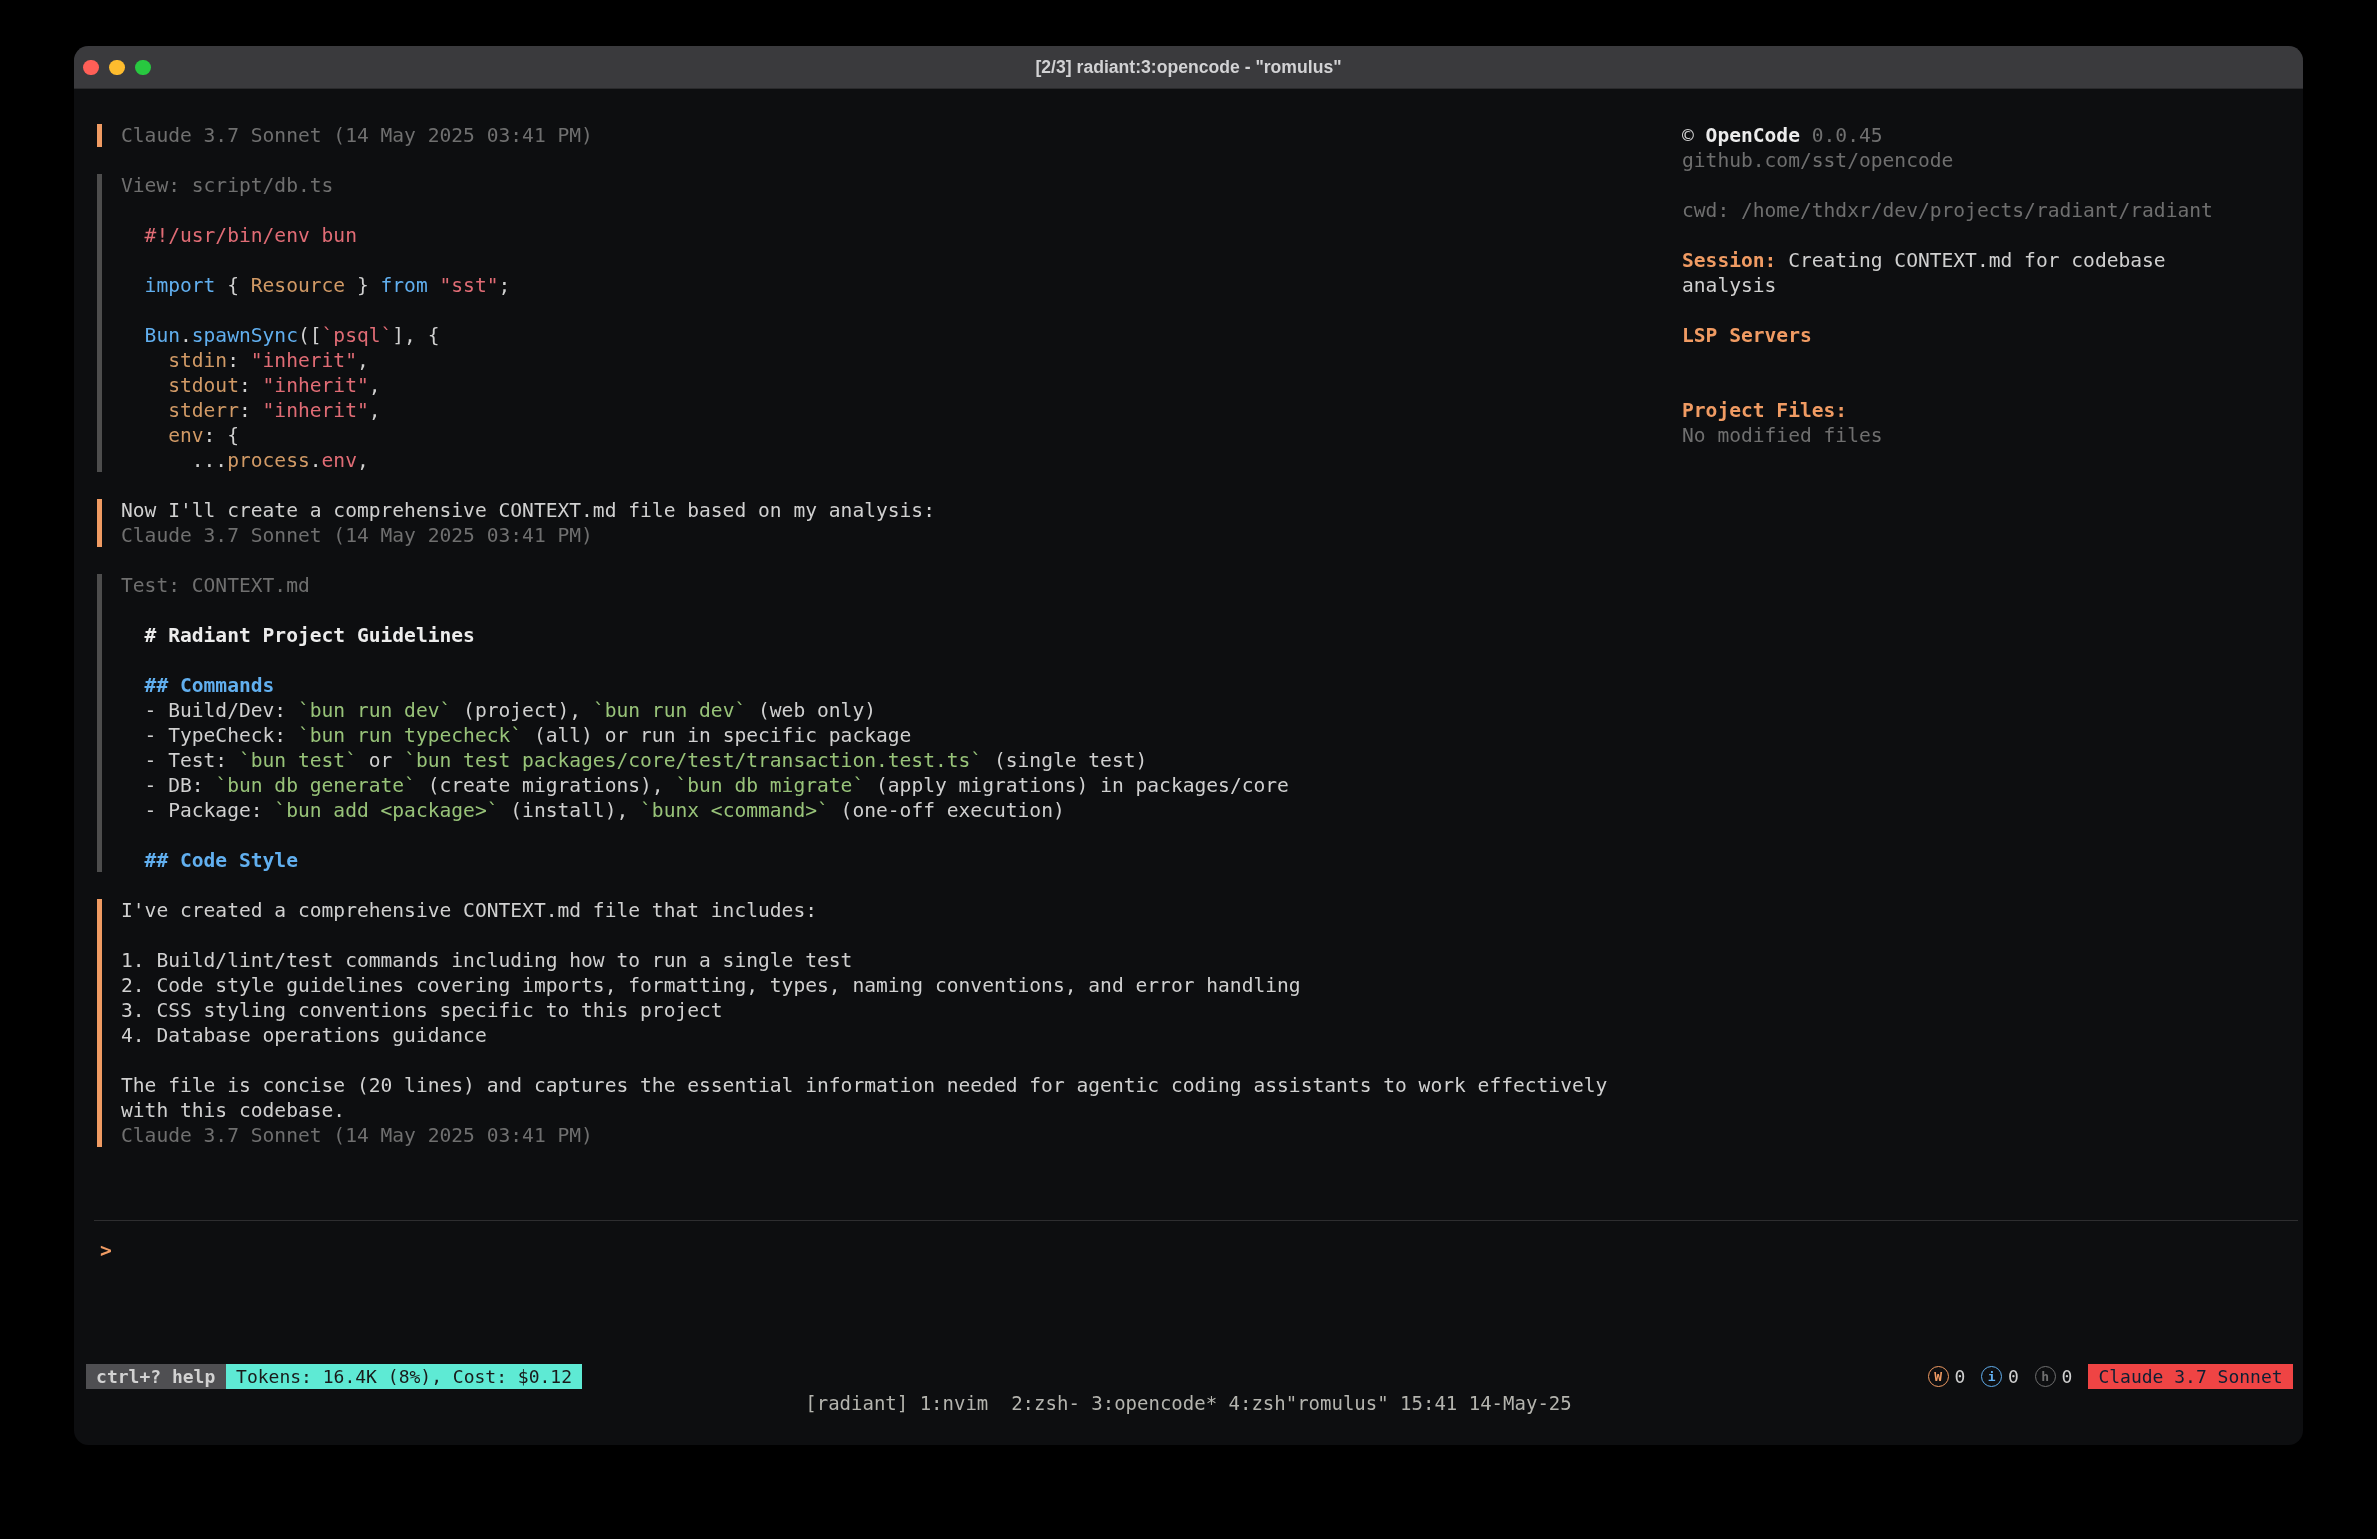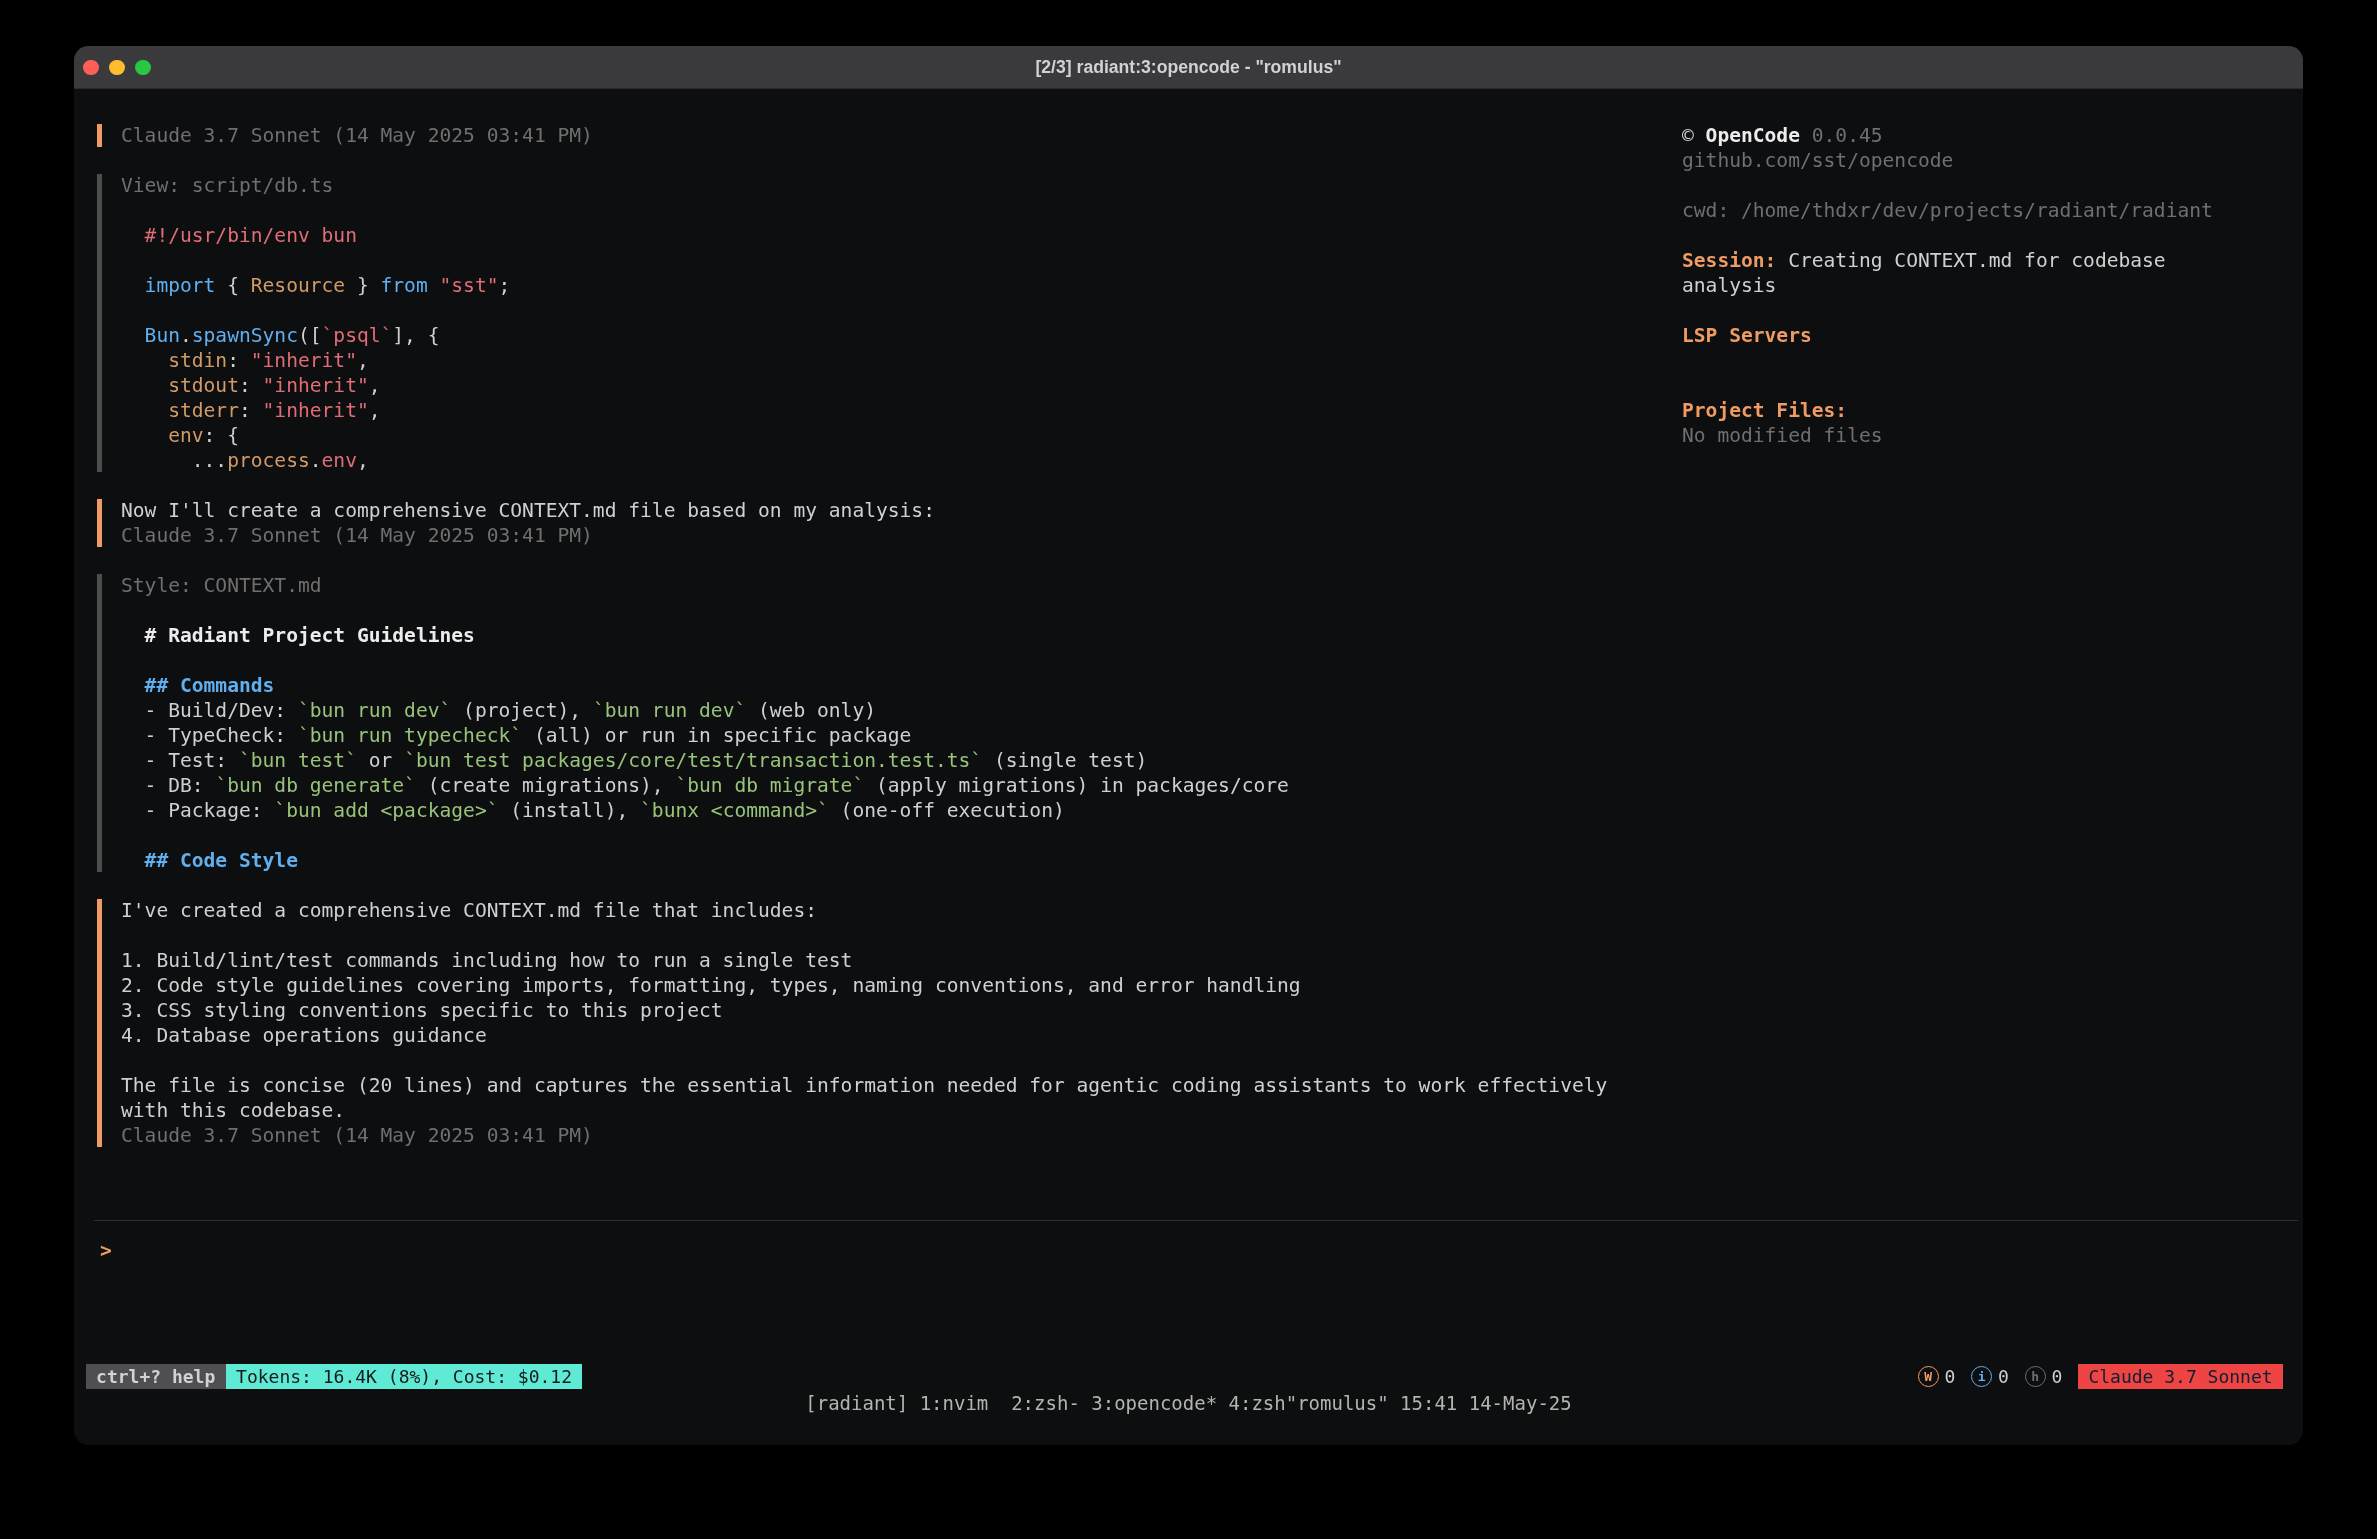--- a/index.html
+++ b/index.html
@@ -47,21 +47,21 @@
   .bar-accent::before { background:#f09b63; }
   .bar-gray::before   { background:#4d4d4d; }
 
   .sidebar { position:absolute; left:1608px; top:34px; width:561px; }
 
   .help { position:absolute; left:23px; top:1100px; }
   .rule { position:absolute; left:19.6px; right:5.2px; top:1131px; height:1.3px; background:#2e2e30; }
   .prompt { position:absolute; left:26px; top:1149px; font-weight:bold; }
 
   
-  .statusbar { position:absolute; left:11.7px; right:20px; top:1275px; height:25px;
+  .statusbar { position:absolute; left:11.7px; right:10px; top:1275px; height:25px;
                display:flex; align-items:center; justify-content:space-between; font-size:18px; }
   .sb-left { display:flex; align-items:stretch; height:25px; }
   .sb-right { display:flex; align-items:center; gap:15.7px; height:25px; }
   .chip { display:inline-flex; align-items:center; height:25px; padding:0 10.4px; }
   .chip-dark  { background:#4f4f52; color:#d2d2d2; font-weight:bold; }
   .chip-light { background:#5eead4; color:#1a1a1a; }
   .chip-model { background:#ef4444; color:#0d1f33; font-weight:normal; }
   .diag { display:inline-flex; align-items:center; gap:5.9px; }
   .diag-badge { display:inline-flex; width:21px; height:21px; border-radius:50%;
                 border:1.3px solid currentColor; align-items:center; justify-content:center;
@@ -106,21 +106,21 @@
             <div class="line"><span class="tok-fg">    </span><span class="tok-orange">stdout</span><span class="tok-fg">: </span><span class="tok-red">"inherit"</span><span class="tok-fg">,</span></div>
             <div class="line"><span class="tok-fg">    </span><span class="tok-orange">stderr</span><span class="tok-fg">: </span><span class="tok-red">"inherit"</span><span class="tok-fg">,</span></div>
             <div class="line"><span class="tok-fg">    </span><span class="tok-orange">env</span><span class="tok-fg">: {</span></div>
             <div class="line"><span class="tok-fg">      ...</span><span class="tok-orange">process</span><span class="tok-fg">.</span><span class="tok-red">env</span><span class="tok-fg">,</span></div>
           </div>
           <div class="block bar-accent">
             <div class="line"><span class="tok-fg">Now I'll create a comprehensive CONTEXT.md file based on my analysis:</span></div>
             <div class="line"><span class="tok-gray">Claude 3.7 Sonnet (14 May 2025 03:41 PM)</span></div>
           </div>
           <div class="block bar-gray">
-            <div class="line"><span class="tok-gray">Style: CONTEXT.md</span></div>
+            <div class="line"><span class="tok-gray">Test: CONTEXT.md</span></div>
             <div class="line">&nbsp;</div>
             <div class="line"><span class="tok-fg">  </span><span class="tok-bright-bold"># Radiant Project Guidelines</span></div>
             <div class="line">&nbsp;</div>
             <div class="line"><span class="tok-fg">  </span><span class="tok-blue-bold">## Commands</span></div>
             <div class="line"><span class="tok-fg">  - Build/Dev: </span><span class="tok-green">`bun run dev`</span><span class="tok-fg"> (project), </span><span class="tok-green">`bun run dev`</span><span class="tok-fg"> (web only)</span></div>
             <div class="line"><span class="tok-fg">  - TypeCheck: </span><span class="tok-green">`bun run typecheck`</span><span class="tok-fg"> (all) or run in specific package</span></div>
             <div class="line"><span class="tok-fg">  - Test: </span><span class="tok-green">`bun test`</span><span class="tok-fg"> or </span><span class="tok-green">`bun test packages/core/test/transaction.test.ts`</span><span class="tok-fg"> (single test)</span></div>
             <div class="line"><span class="tok-fg">  - DB: </span><span class="tok-green">`bun db generate`</span><span class="tok-fg"> (create migrations), </span><span class="tok-green">`bun db migrate`</span><span class="tok-fg"> (apply migrations) in packages/core</span></div>
             <div class="line"><span class="tok-fg">  - Package: </span><span class="tok-green">`bun add &lt;package&gt;`</span><span class="tok-fg"> (install), </span><span class="tok-green">`bunx &lt;command&gt;`</span><span class="tok-fg"> (one-off execution)</span></div>
             <div class="line">&nbsp;</div>

